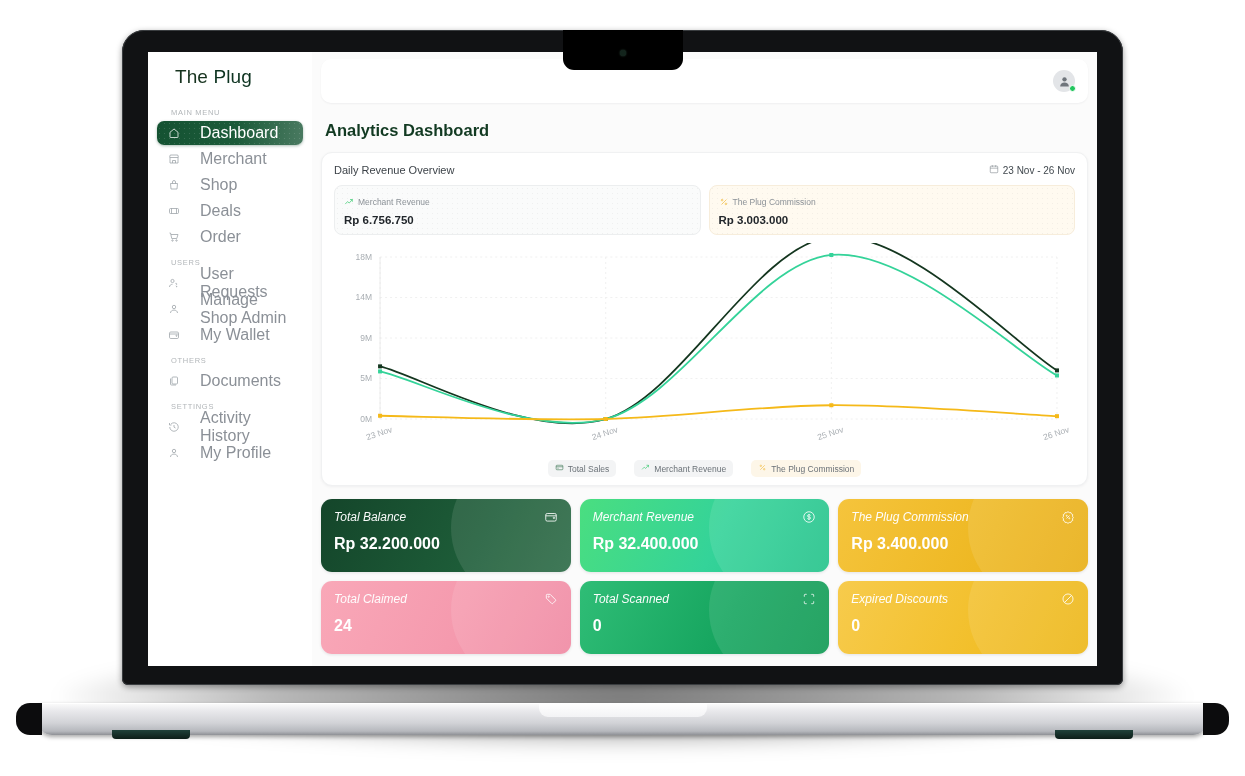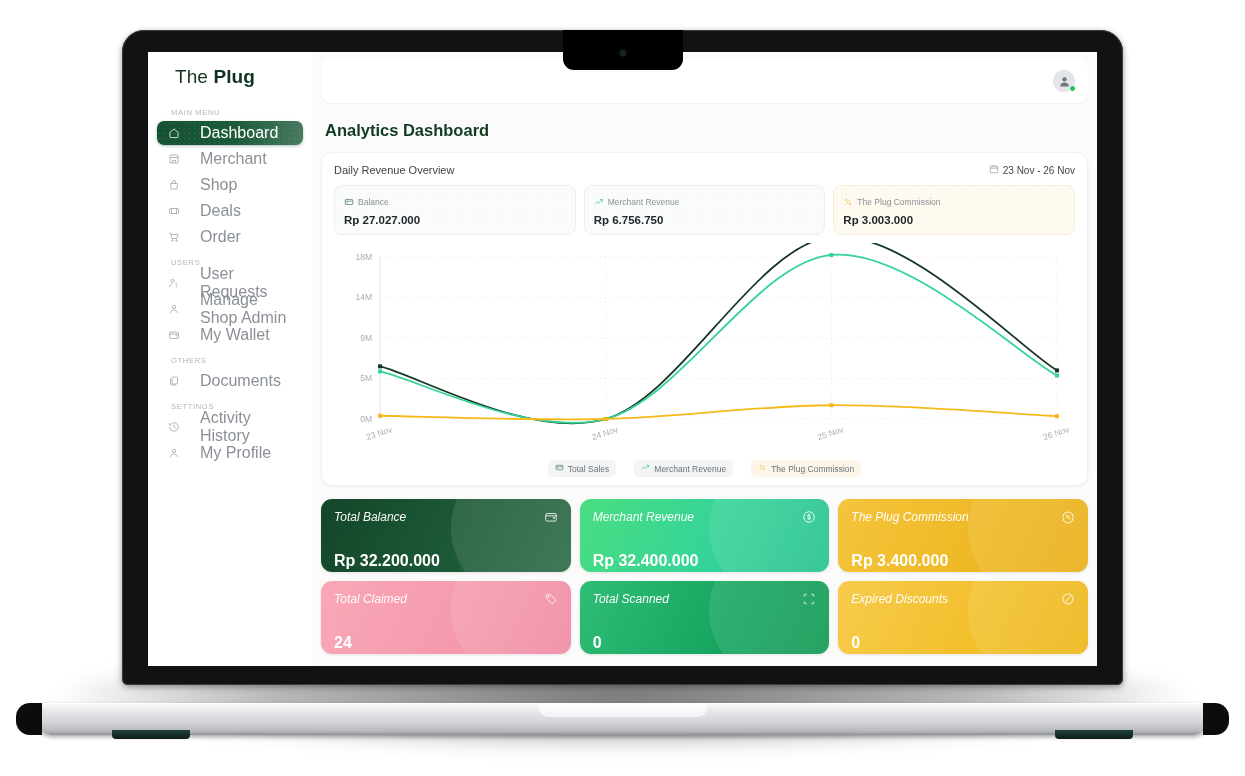--- a/index.html
+++ b/index.html
@@ -63,21 +63,21 @@
           background: linear-gradient(180deg,#20413a,#0d1d18); border-radius: 0 0 4px 4px; }
   .foot.l { left: 112px; } .foot.r { right: 112px; }
 
   
   .app { display: flex; width: 949px; height: 614px; background: #fbfbfb; }
 
   
   .sidebar { width: 164px; height: 100%; background: #ffffff; flex: 0 0 164px; padding: 0 9px; }
   .brand { font-size: 19px; padding: 14px 0 11px 18px; color: #14361f; letter-spacing: .1px; }
   .brand .b-light { font-weight: 400; color: #17331f; }
-  .brand .b-bold { font-weight: 700; color: #0d3320; }
+  .brand .b-bold { font-weight: 400; color: #0d3320; }
   .sect-label { font-size: 7.5px; letter-spacing: .7px; color: #b2b6b9; font-weight: 500;
                 margin: 9px 0 4px 14px; text-transform: uppercase; }
   .nav-item { display: flex; align-items: center; gap: 20px; height: 24px; padding: 0 11px;
               border-radius: 7px; color: #8b9097; font-size: 16px; margin-bottom: 2px; cursor: pointer; }
   .nav-item .ic { width: 12px; height: 12px; display: flex; align-items: center; justify-content: center; flex: 0 0 12px; }
   .nav-item .ic svg { width: 12px; height: 12px; stroke: #9aa0a6; fill: none; stroke-width: 1.5; }
   .nav-item.active {
     background: linear-gradient(96deg,#145232 0%,#1c5b3a 55%,#4a7a61 100%);
     color: #fff; font-weight: 500;
     box-shadow: 0 1px 3px rgba(16,70,42,.35);
@@ -149,21 +149,21 @@
   .stat {
     height: 73px; border-radius: 11px; padding: 11px 13px; position: relative;
     overflow: hidden; color: #fff; box-shadow: 0 1px 3px rgba(16,24,40,.10); cursor: pointer;
   }
   .stat::before { content:""; position:absolute; inset:0;
     background-image: radial-gradient(rgba(255,255,255,.20) .7px, transparent .7px);
     background-size: 6px 6px; }
   .stat::after { content:""; position:absolute; right:-30px; top:-46px; width:150px; height:150px;
     border-radius:50%; background: rgba(255,255,255,.10); }
   .stat .s-lab { font-size: 12px; font-weight: 500; position: relative; z-index: 3; opacity: .97; font-style: italic; }
-  .stat .s-val { font-size: 16px; font-weight: 700; margin-top: 28px; position: relative; z-index: 3; }
+  .stat .s-val { font-size: 16px; font-weight: 700; margin-top: 11px; position: relative; z-index: 3; }
   .stat .s-ic { position: absolute; right: 13px; top: 11px; z-index: 3; }
   .stat .s-ic svg { width: 14px; height: 14px; stroke: #fff; fill: none; stroke-width: 1.5; opacity: .95; }
   .stat.dark  { background: linear-gradient(115deg,#14452a 0%,#1d5c38 60%,#2b6a45 100%); }
   .stat.green { background: linear-gradient(115deg,#4ade80 0%,#34d399 55%,#22c28a 100%); }
   .stat.amber { background: linear-gradient(115deg,#f4c council,#f0c040 0%,#eab308 100%); }
   .stat.amber { background: linear-gradient(115deg,#f5c43c 0%,#eeb823 60%,#e8ae15 100%); }
   .stat.pink  { background: linear-gradient(115deg,#f9a8b8 0%,#f59aae 55%,#f089a2 100%); }
   .stat.green2{ background: linear-gradient(115deg,#2fbd76 0%,#16a55f 60%,#0e9952 100%); }
   .stat.amber2{ background: linear-gradient(115deg,#f7cb4c 0%,#f2bf2a 60%,#edb616 100%); }
 </style>
@@ -323,31 +323,20 @@
                 <svg viewBox="0 0 24 24">
                     <rect x="3" y="5" width="18" height="16" rx="2"></rect>
                     <path d="M3 10h18M8 3v4M16 3v4"></path>
                   </svg>
               </span>
               <span>23 Nov - 26 Nov</span>
             </div>
           </div>
 
           <div class="mini-row" id="mini-root">
-              <div class="mini">
-                <div class="mini-top">
-                  <span><svg viewBox="0 0 24 24" style="stroke:#2f6b49">
-                      <rect x="3" y="6" width="18" height="12" rx="2.2"></rect>
-                      <path d="M3 10h18"></path>
-                      <path d="M6.5 14h3"></path>
-                    </svg></span>
-                  <span class="mini-label">Balance</span>
-                </div>
-                <div class="mini-val">Rp 27.027.000</div>
-              </div>
               <div class="mini">
                 <div class="mini-top">
                   <span><svg viewBox="0 0 24 24" style="stroke:#22c55e">
                       <path d="M3 17l5.5-6 4 3.5L20 6"></path>
                       <path d="M14.5 6H20v5.5"></path>
                     </svg></span>
                   <span class="mini-label">Merchant Revenue</span>
                 </div>
                 <div class="mini-val">Rp 6.756.750</div>
               </div>

